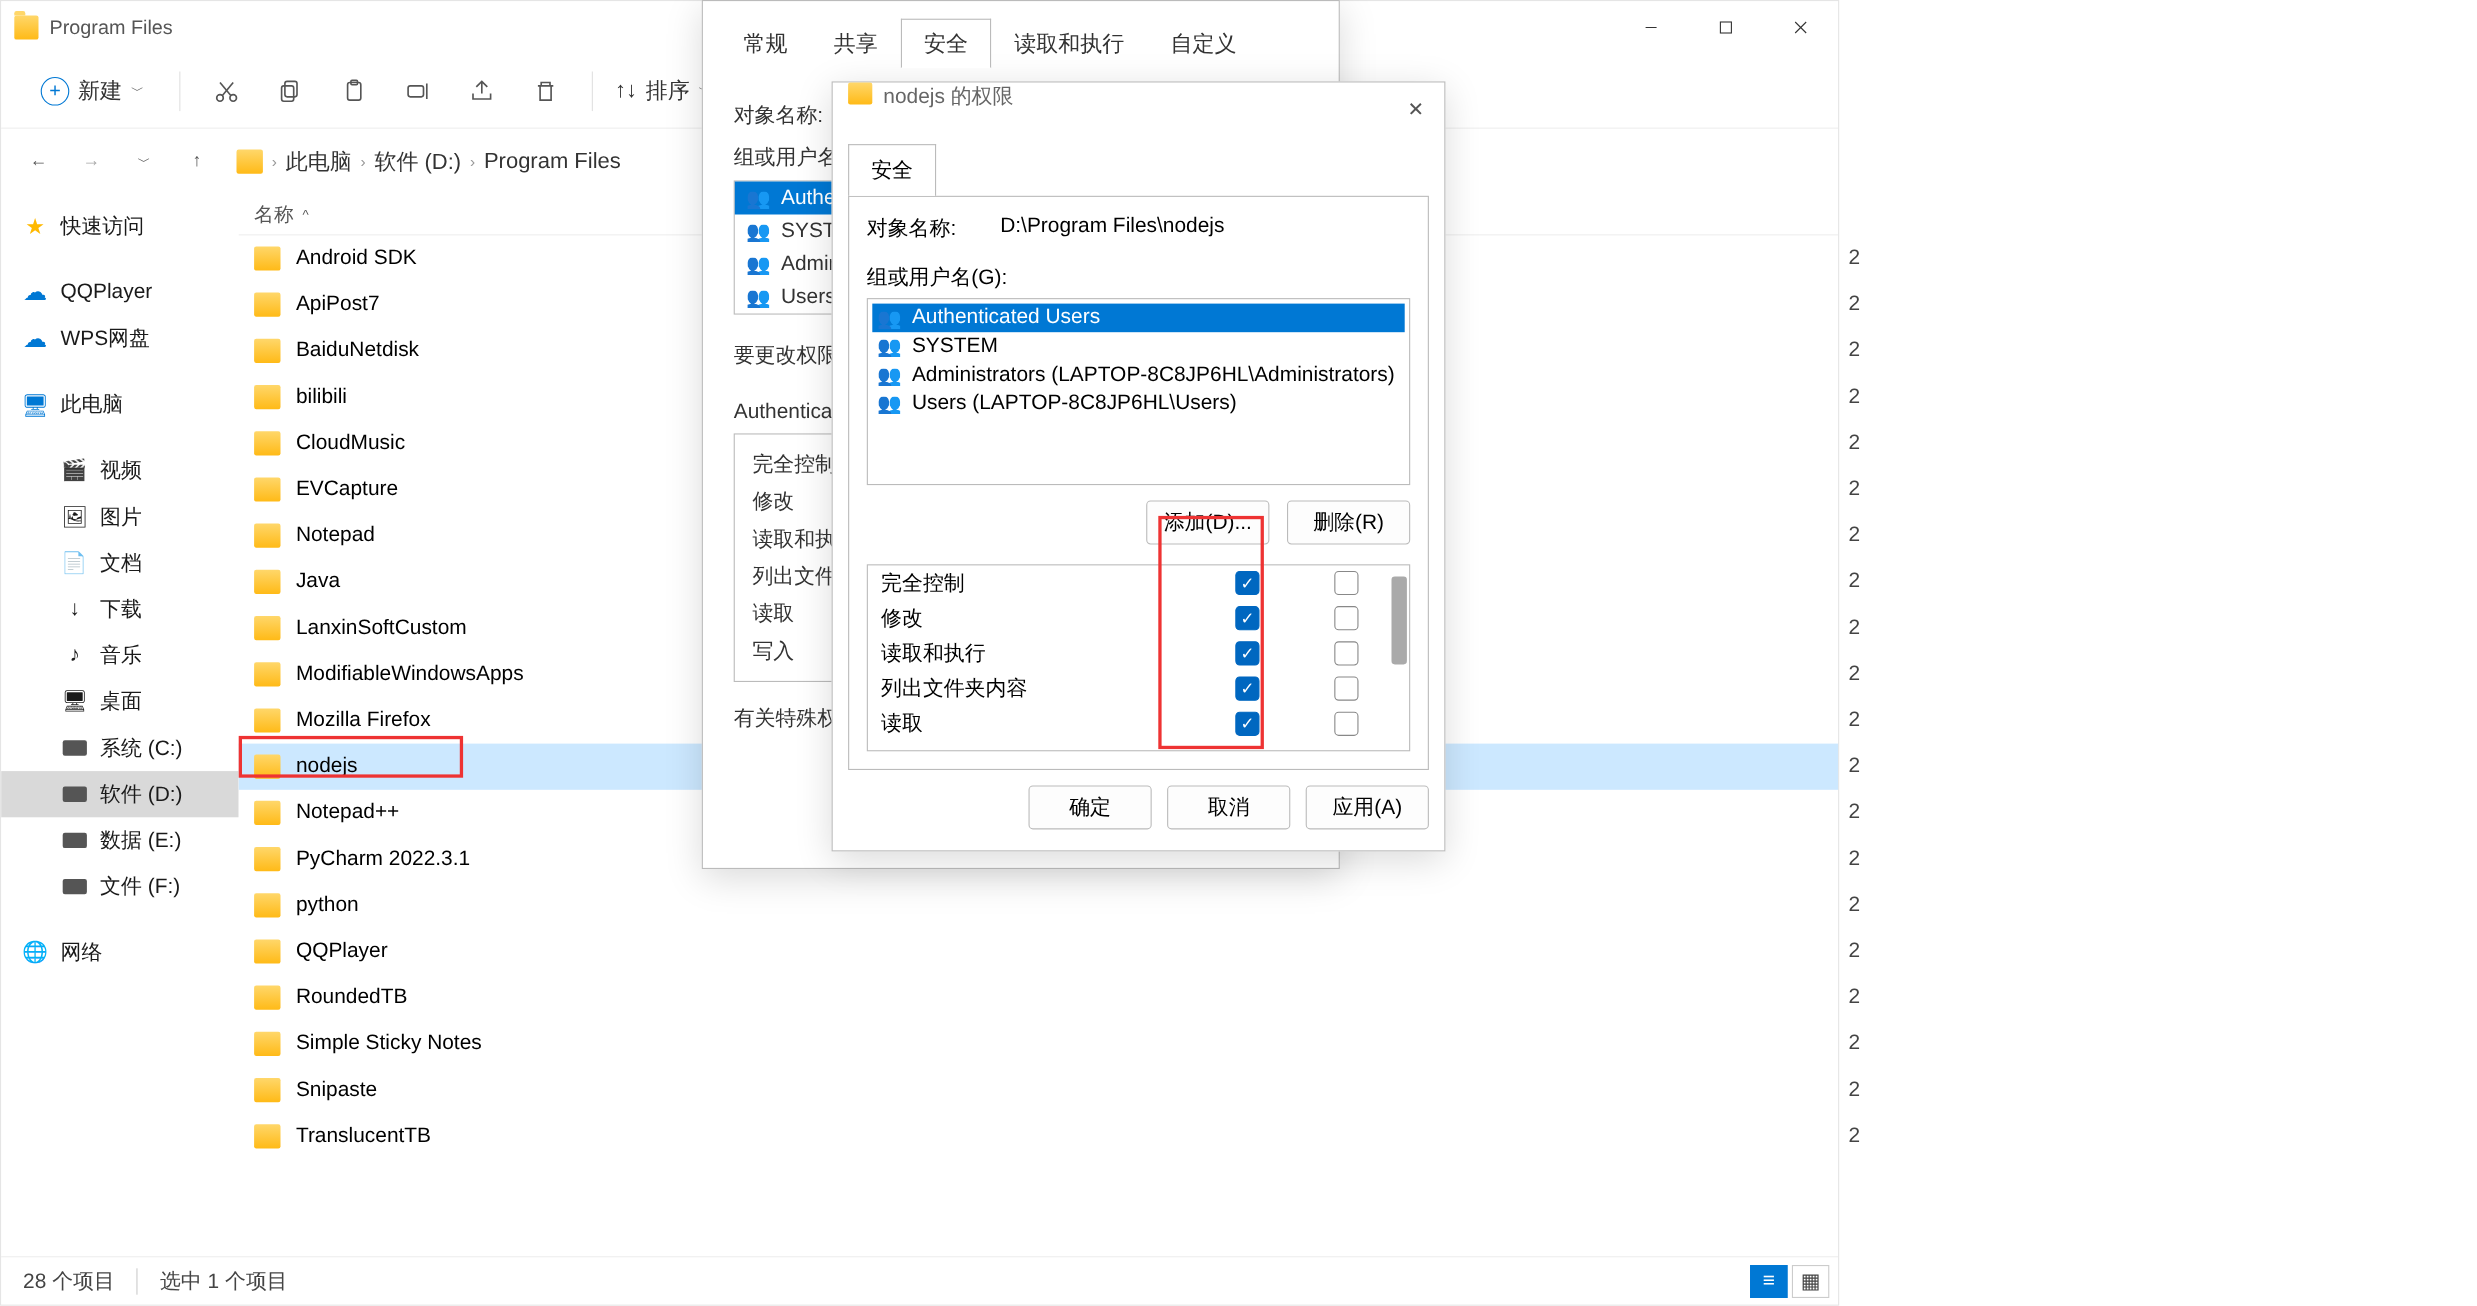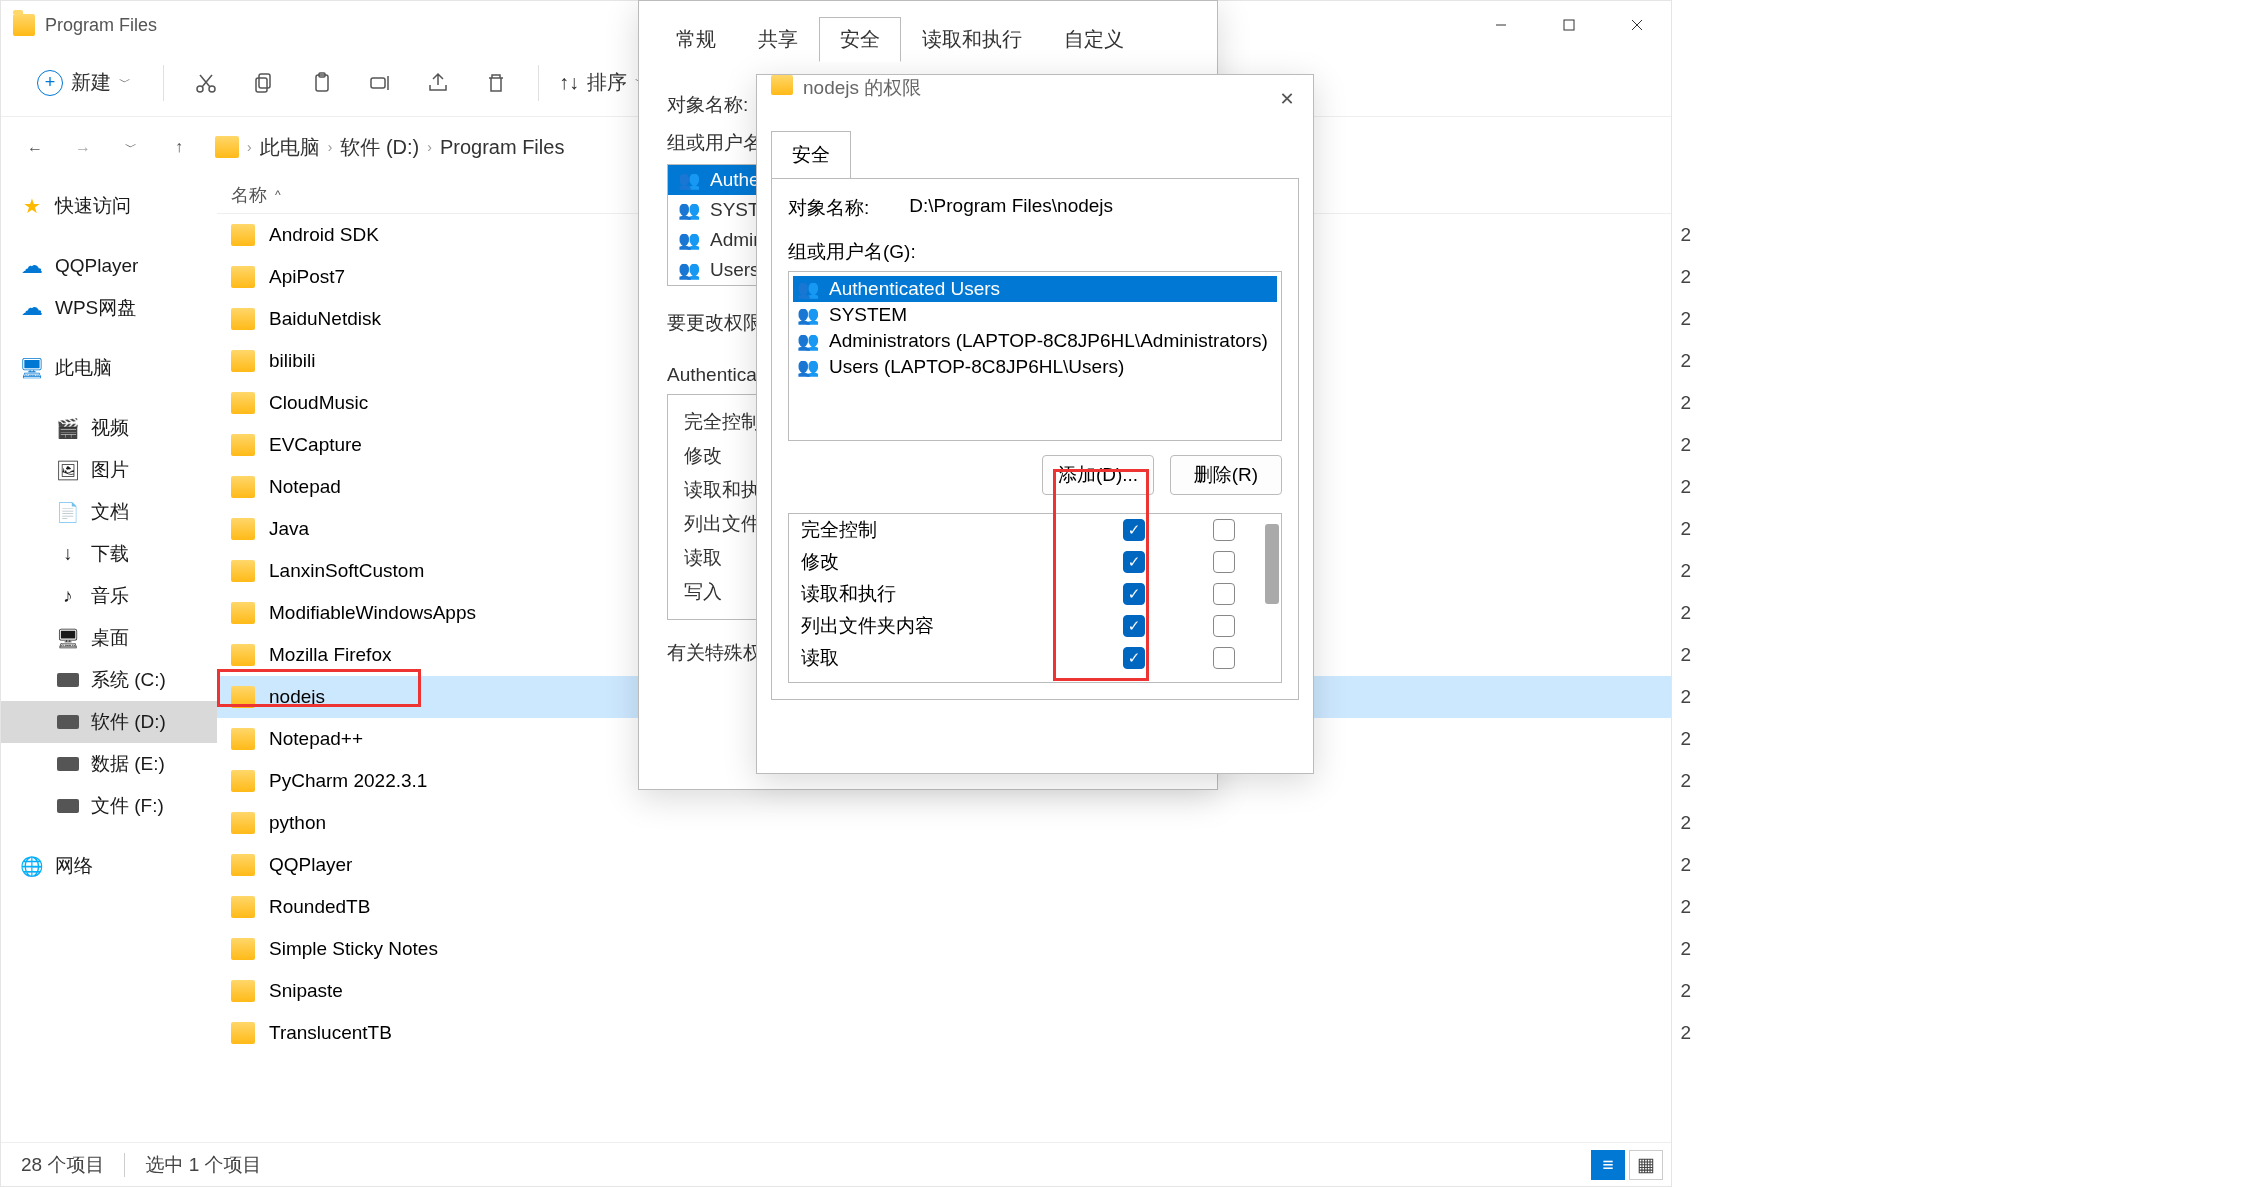--- a/index.html
+++ b/index.html
@@ -518,13 +518,18 @@
             </span>
     <span class="pt-cb">
               <span class="checkbox "></span>
             </span>
           </div>
         </div>
       <div class="scroll-thumb"></div>
     </div>
     <div class="red-box" style="left:296px; top:394px; width:96px; height:212px;"></div>
   </div>
+  <div class="dlg2-footer">
+    <div class="dlg-btn">确定</div>
+    <div class="dlg-btn">取消</div>
+    <div class="dlg-btn">应用(A)</div>
+  </div>
 </div>
 
 </body></html>

